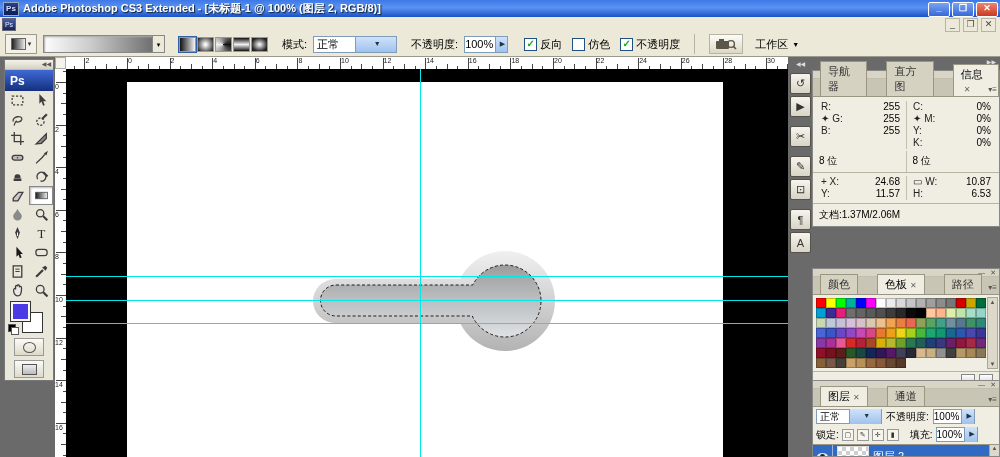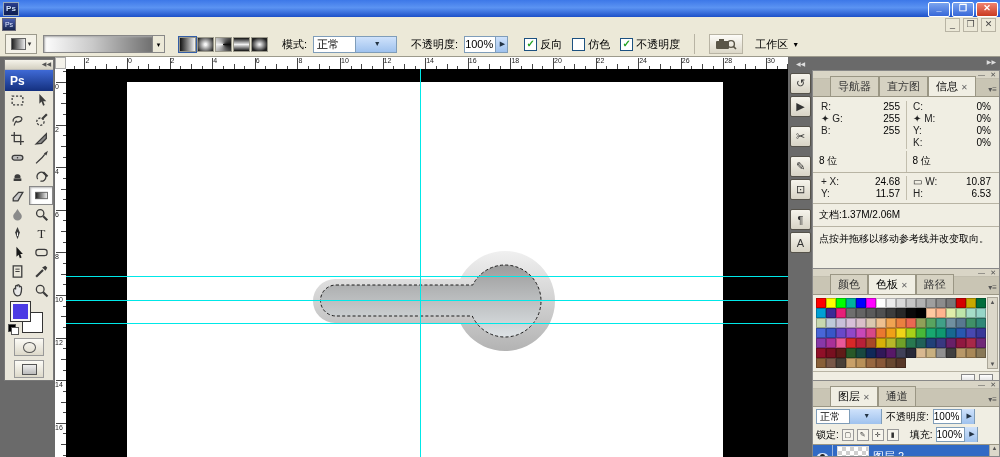--- a/index.html
+++ b/index.html
@@ -99,21 +99,21 @@
   .dkbtn{width:19px;height:19px;margin:2px auto;background:linear-gradient(#f6f4ec,#d8d4c6);
     border:1px solid #55524a;border-radius:2px;display:flex;align-items:center;justify-content:center;
     font-size:11px;color:#333}
   .dkgap{height:5px}
   
   .paneldock{left:812px;top:57px;width:188px;height:400px}
   .dock-expand{position:absolute;right:4px;top:1px;color:#ddd;font-size:6px}
   .pgroup{position:absolute;left:0;width:188px;background:#f0eee3;border:1px solid #888;box-sizing:border-box}
   .pg-head{height:7px;background:#d9d5c6;position:relative;border-bottom:1px solid #c2beae}
   .pg-head .mini{position:absolute;top:0;font-size:7px;line-height:7px;color:#555}
-  .tabbar{height:17px;background:#c9c5b4;display:flex;align-items:flex-end;padding-left:17px;gap:0;position:relative;border-bottom:1px solid #9a9684}
+  .tabbar{height:17px;background:#c9c5b4;display:flex;align-items:flex-end;padding-left:7px;gap:19px;position:relative;border-bottom:1px solid #9a9684}
   .tab{padding:2px 7px 2px;font-size:11px;background:#d6d2c2;border:1px solid #9a9684;border-bottom:none;color:#333}
   .tab.active{background:#f0eee3;color:#000}
   .tab .x{font-size:8px;margin-left:3px;color:#666}
   .tab-menu{position:absolute;right:2px;bottom:2px;font-size:8px;color:#555}
   
   .info-grid{display:flex;font-size:10px;padding:4px 2px 2px}
   .info-col{width:50%;box-sizing:border-box;padding:0 6px}
   .info-col.right{border-left:1px solid #c2beae}
   .irow{display:flex;justify-content:space-between;line-height:12px}
   .irow .lb{color:#222}
@@ -146,20 +146,21 @@
     background-image:linear-gradient(45deg,#cfcfcf 25%,transparent 25%,transparent 75%,#cfcfcf 75%),
                      linear-gradient(45deg,#cfcfcf 25%,transparent 25%,transparent 75%,#cfcfcf 75%);
     background-color:#fff;background-size:8px 8px;background-position:0 0,4px 4px}
   .ly-scroll{position:absolute;right:0;top:0;width:9px;height:22px;background:#dcd8ca;border-left:1px solid #aaa698;font-size:6px;text-align:center;color:#555}
 </style>
 </head>
 <body>
 
 <div class="abs titlebar">
   <span class="ps-appicon">Ps</span>
+  <span>Adobe Photoshop CS3 Extended - [未标题-1 @ 100% (图层 2, RGB/8)]</span>
 </div>
 <div class="wbtns">
   <div class="wbtn">_</div>
   <div class="wbtn">❐</div>
   <div class="wbtn close">✕</div>
 </div>
 
 <div class="abs menubar">
   <span class="doc-icon">Ps</span>
 </div>
@@ -619,21 +620,20 @@
             <span class="lb">▭ W:</span>
             <span>10.87</span>
           </div>
           <div class="irow">
             <span class="lb">H:</span>
             <span>6.53</span>
           </div>
         </div>
     </div>
     <div class="docline">文档:1.37M/2.06M</div>
-    <div class="hintline">点按并拖移以移动参考线并改变取向。</div>
   </div>
 
   <div class="pgroup" style="top:211px">
     <div class="pg-head">
         <span class="mini" style="right:14px">—</span>
         <span class="mini" style="right:3px">✕</span>
       </div>
     <div class="tabbar" id="sw-tabs">
         <div class="tab">颜色</div>
         <div class="tab active">色板<span class="x">✕</span></div>

